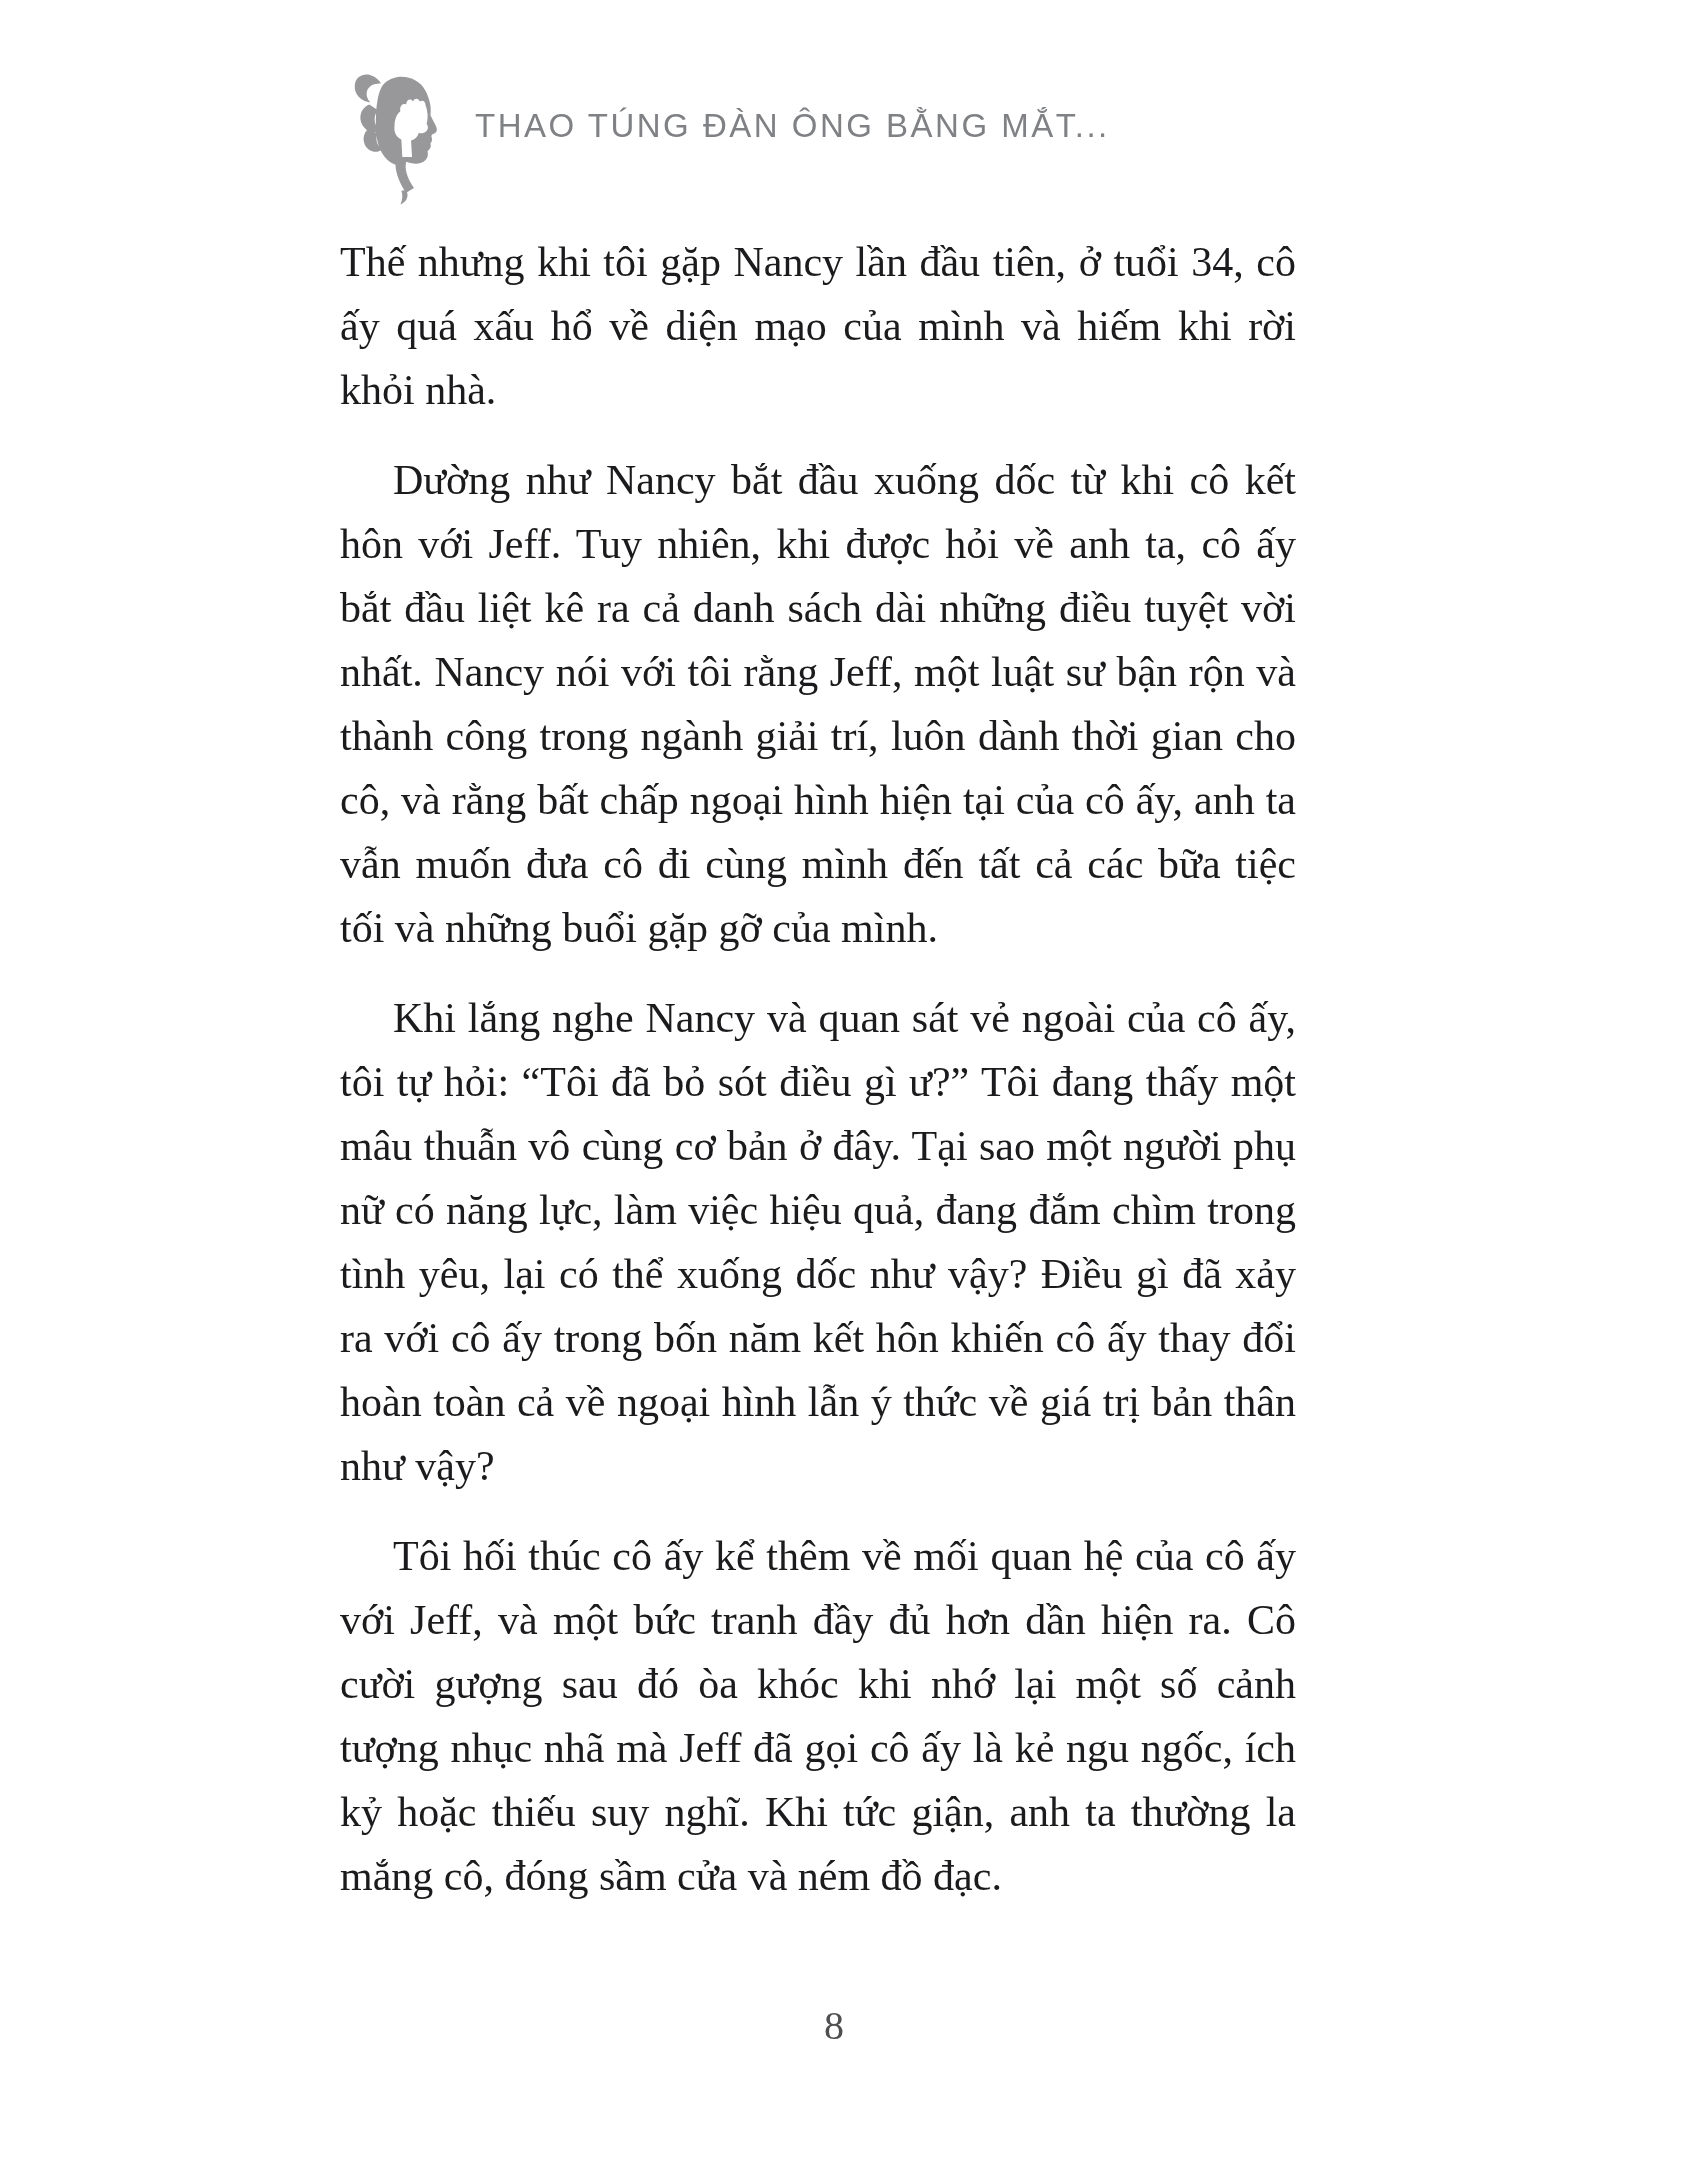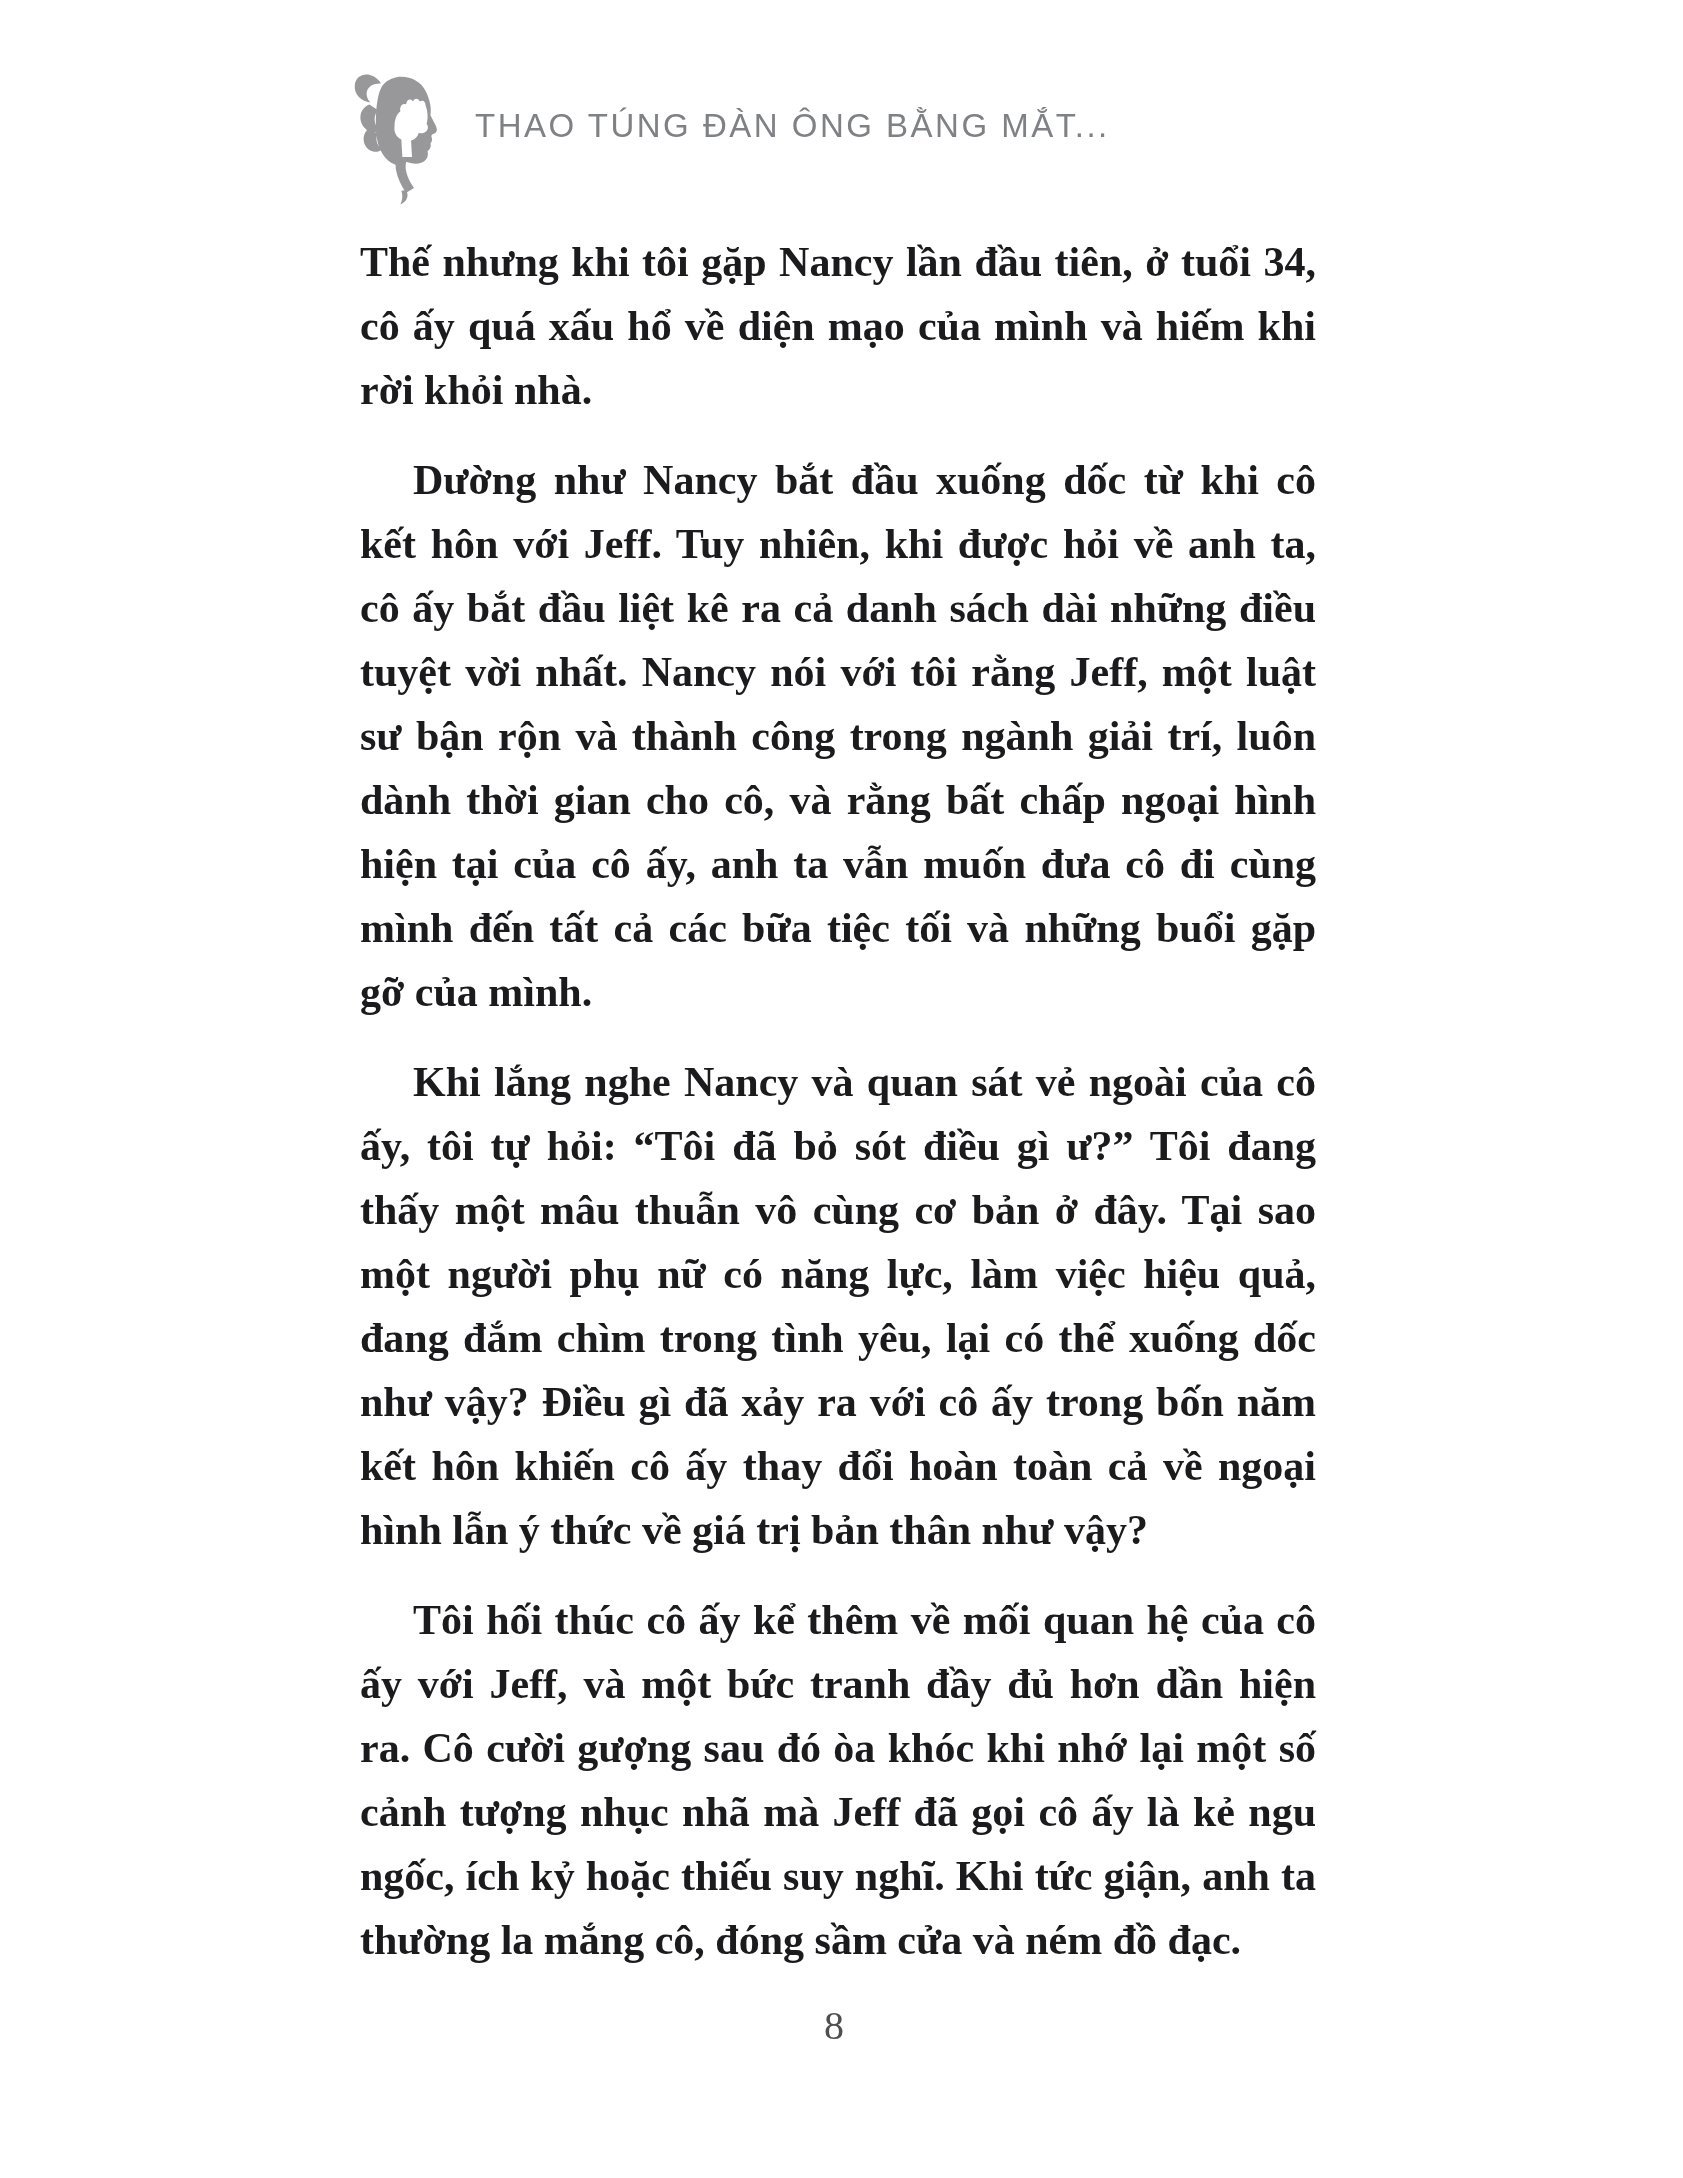--- a/index.html
+++ b/index.html
@@ -14,21 +14,21 @@
   
   .header{position:absolute;left:348px;top:67px;height:149px;}
   .logo{position:absolute;left:0;top:0;width:97px;height:141px;}
   .running-title{
     position:absolute;left:127px;top:40px;
     font-family:"Liberation Sans","DejaVu Sans",sans-serif;
     font-size:33px;letter-spacing:2.5px;
     color:#7f8184;white-space:nowrap;
   }
   
-  .body-col{position:absolute;left:360px;top:230px;width:956px;font-weight:bold;}
+  .body-col{position:absolute;left:340px;top:230px;width:956px;}
   .para{
     margin:0 0 26px 0;
     font-size:42px;line-height:64px;
     color:#1b1b1d;
     text-align:justify;
     text-indent:53px;
   }
   .para:first-child{text-indent:0;}
   
   .footer{position:absolute;left:356px;top:2002px;width:956px;text-align:center;}

